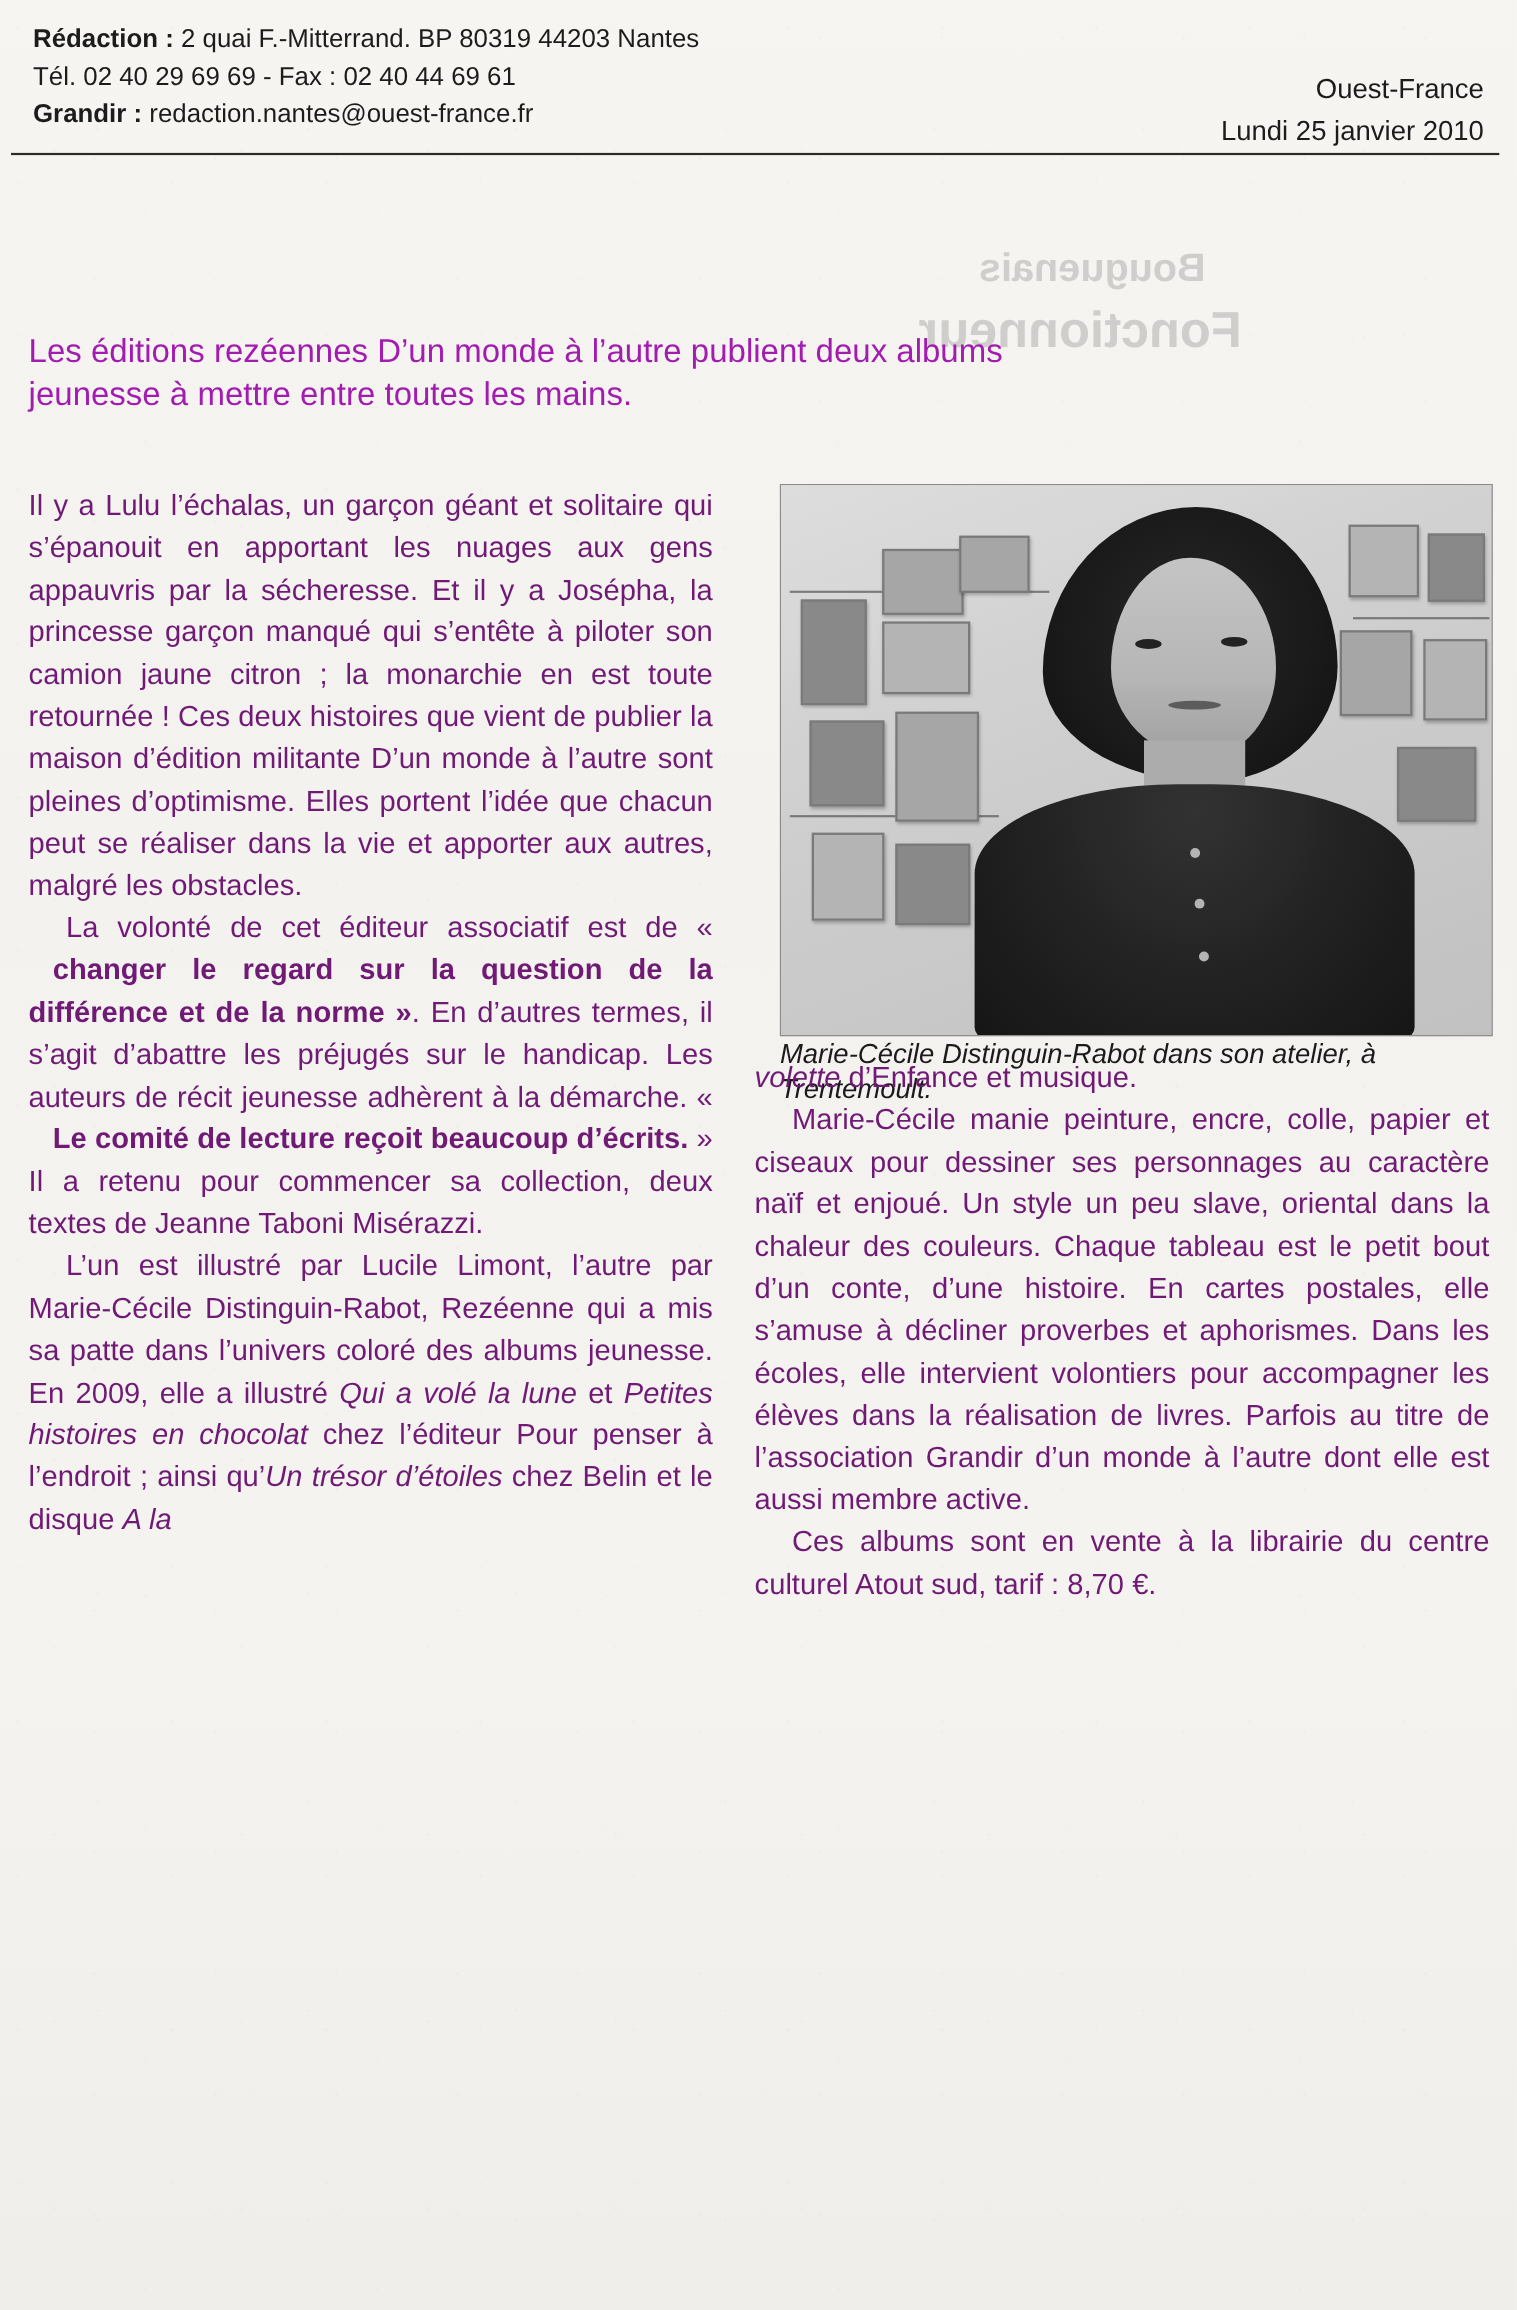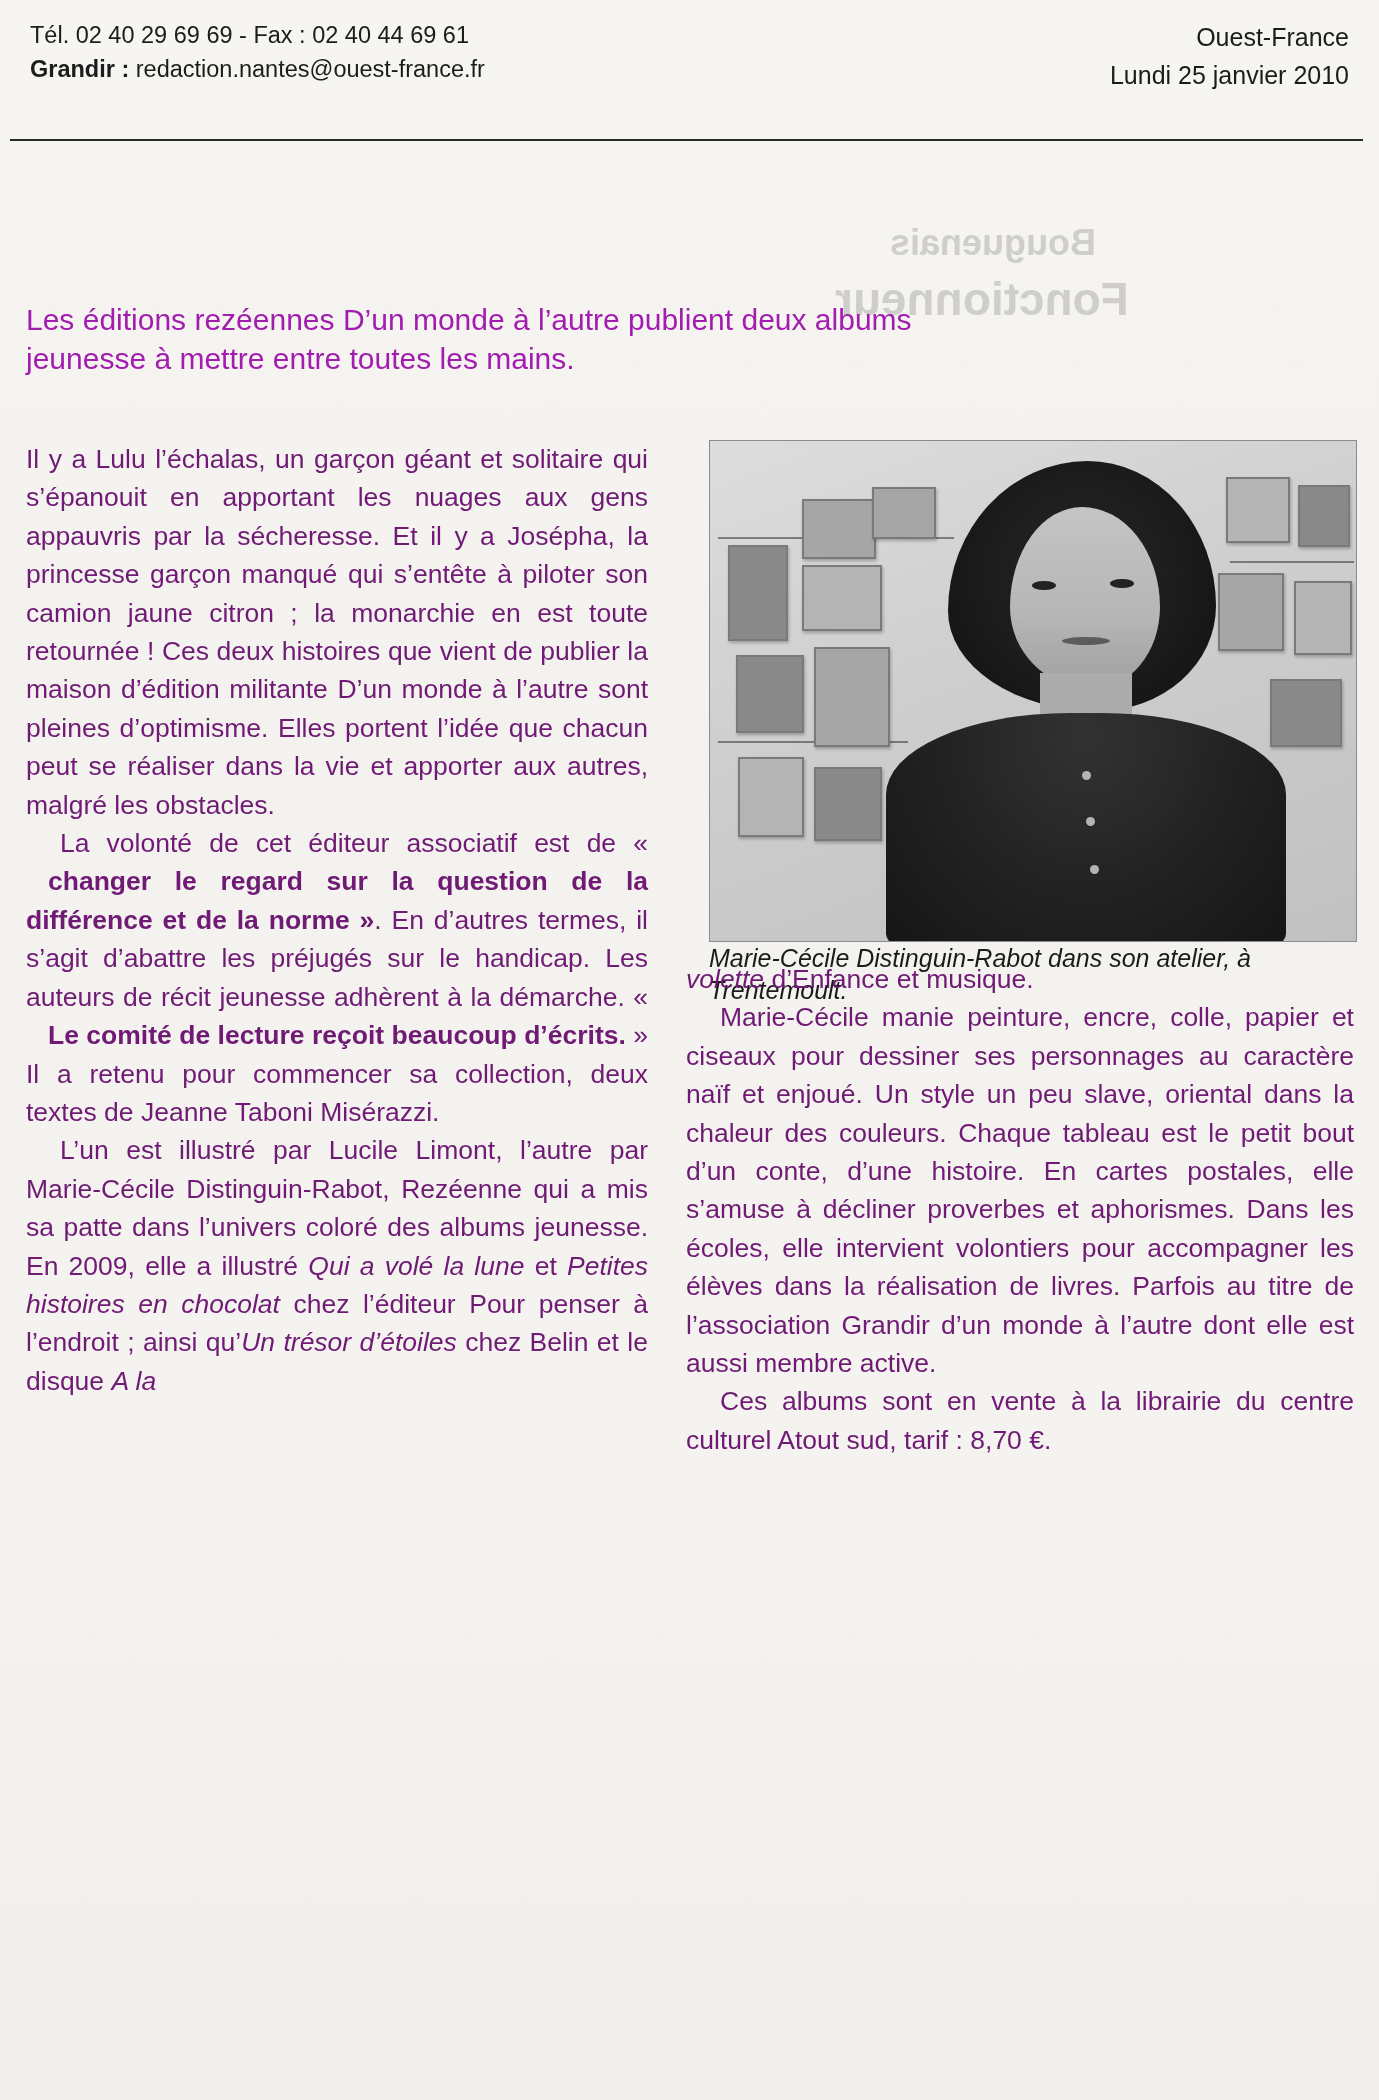--- a/index.html
+++ b/index.html
@@ -64,20 +64,21 @@
     justify-content: space-between;
     align-items: flex-start;
   }
   .mast-left { font-size: 23.5px; line-height: 34px; color: #1c1c1c; }
   .mast-left .lbl { font-weight: bold; }
   .mast-right {
     text-align: right;
     font-size: 25px;
     line-height: 38px;
     color: #1c1c1c;
+    margin-top: 44px;
   }
   .mast-rule {
     position: absolute;
     left: 10px;
     right: 16px;
     top: 139px;
     height: 2px;
     background: #2a2a2a;
   }
 
@@ -223,20 +224,23 @@
 <div class="grain"></div>
 
 <div class="content">
 
   <div class="bleed" style="left:890px; top:222px; font-size:36px;">Bouguenais</div>
   <div class="bleed" style="left:835px; top:272px; font-size:46px;">Fonctionneur</div>
 
   <div class="masthead">
     <div class="masthead-inner">
       <div class="mast-left">
+        <div>
+          <span class="lbl">Rédaction :</span><span> 2 quai F.-Mitterrand. BP 80319 44203 Nantes</span>
+        </div>
         <div>Tél. 02 40 29 69 69 - Fax : 02 40 44 69 61</div>
         <div>
           <span class="lbl">Grandir :</span><span> redaction.nantes@ouest-france.fr</span>
         </div>
       </div>
       <div class="mast-right">
         <div>Ouest-France</div>
         <div>Lundi 25 janvier 2010</div>
       </div>
     </div>

